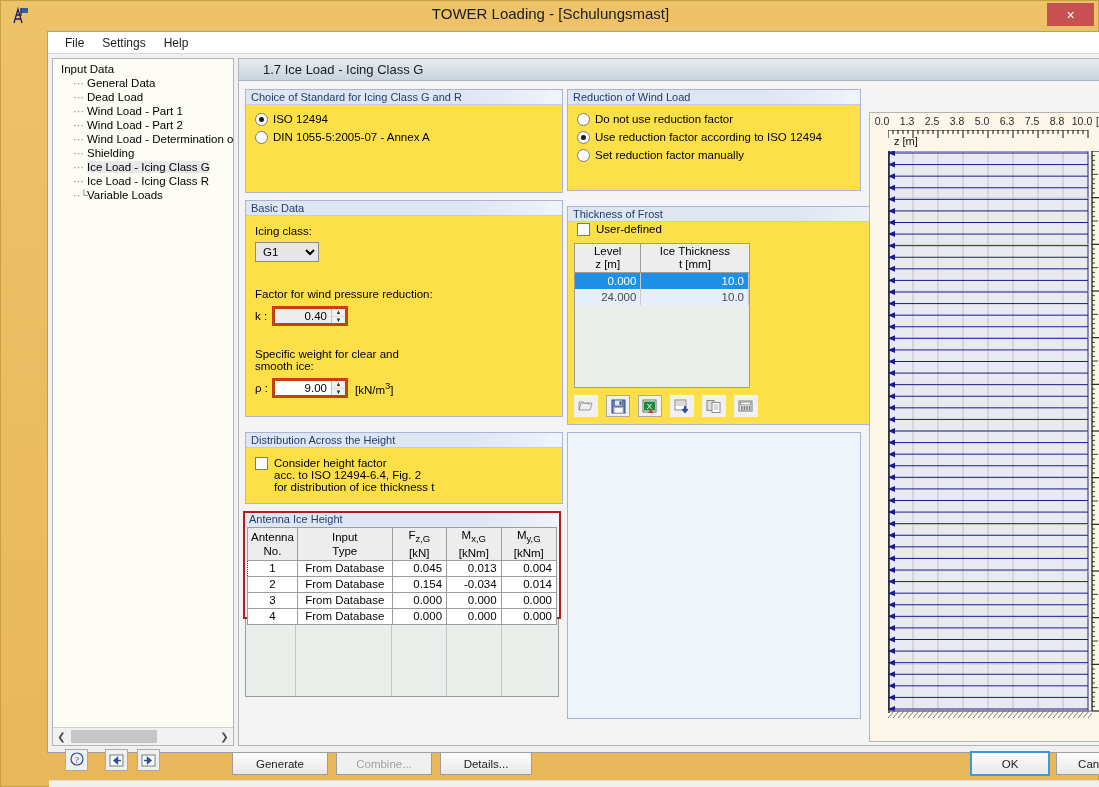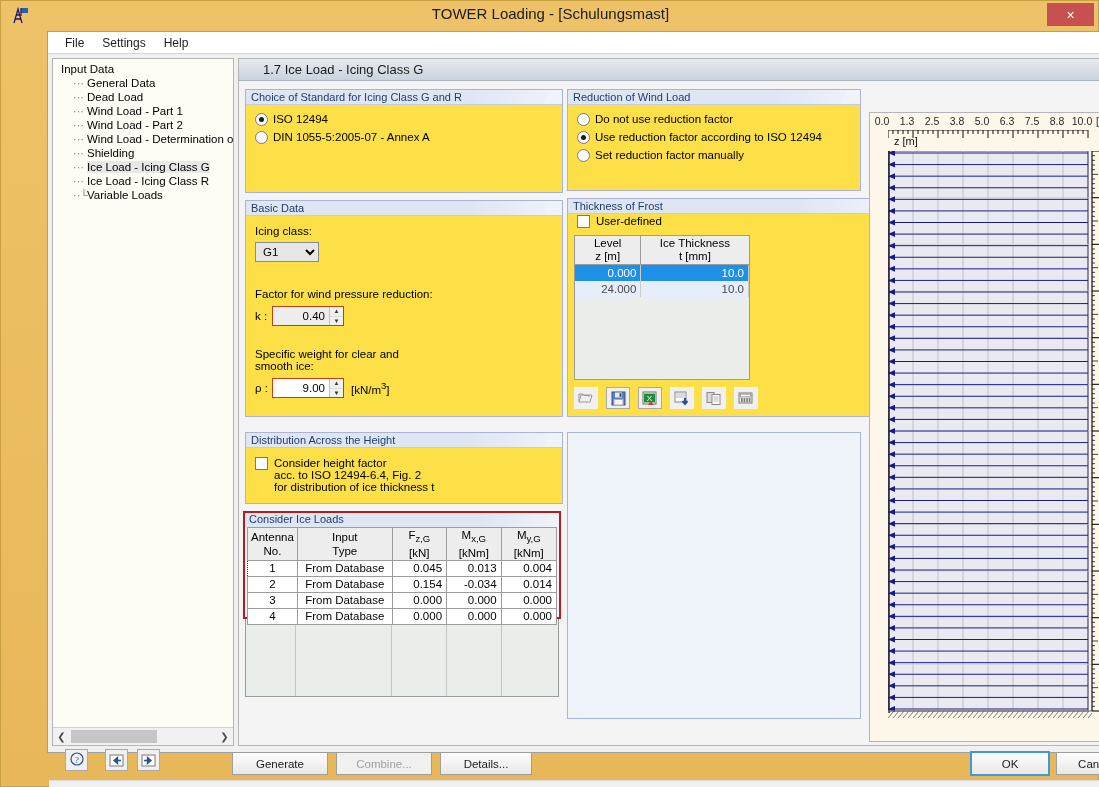--- a/index.html
+++ b/index.html
@@ -141,21 +141,21 @@
   }
   
   .lbl-txt { font-size: 11.5px; color: #000; }
   select.combo {
     font-family: "Liberation Sans", sans-serif; font-size: 11.5px;
     height: 20px; border: 1px solid #8c8c8c; background: #e6e6e6;
     padding-left: 3px;
   }
   .spin {
     display: inline-flex; align-items: stretch;
-    border: 1px solid #c2410c; height: 20px; background: #fff;
+    border: 3px solid #c2410c; height: 20px; background: #fff;
   }
   .spin.grey { background: #ededed; }
   .spin input {
     border: none; outline: none; background: transparent;
     font-family: "Liberation Sans", sans-serif; font-size: 11.5px;
     text-align: right; padding-right: 4px; width: 56px;
   }
   .spin .arrows {
     width: 14px; border-left: 1px solid #c3c3c3;
     display: flex; flex-direction: column; background: #f0f0f0;
@@ -372,21 +372,21 @@
 
       <div id="antenna-tail">
         <div class="col" style="left:0px;   width:50px;"></div>
         <div class="col" style="left:50px;  width:96px;"></div>
         <div class="col" style="left:146px; width:55px;"></div>
         <div class="col" style="left:201px; width:55px;"></div>
         <div class="col" style="left:256px; width:56px; border-right:none;"></div>
       </div>
 
       <div id="antenna-box">
-        <div id="antenna-title">Consider Ice Loads</div>
+        <div id="antenna-title">Antenna Ice Height</div>
         <table id="antenna-table">
           <thead>
             <tr>
               <th style="width:50px;">
                 <div>Antenna</div>
                   <div>No.</div>
               </th>
               <th style="width:96px;">
                 <div>Input</div>
                   <div>Type</div>
@@ -449,21 +449,21 @@
             <span class="radio on"></span>
             <span>Use reduction factor according to ISO 12494</span>
           </div>
           <div class="radio-row">
             <span class="radio"></span>
             <span>Set reduction factor manually</span>
           </div>
         </div>
       </div>
 
-      <div class="gbox" style="left:328px; top:139px; width:328px; height:219px;">
+      <div class="gbox" style="left:328px; top:147px; width:328px; height:219px;">
         <div class="gbox-title">Thickness of Frost</div>
         <div class="gbox-body" style="padding:0 0 0 9px;">
           <div class="check-row">
             <span class="cbox"></span>
             <span>User-defined</span>
           </div>
         </div>
         <div id="frost-table-wrap">
           <table id="frost-table">
             <thead>

